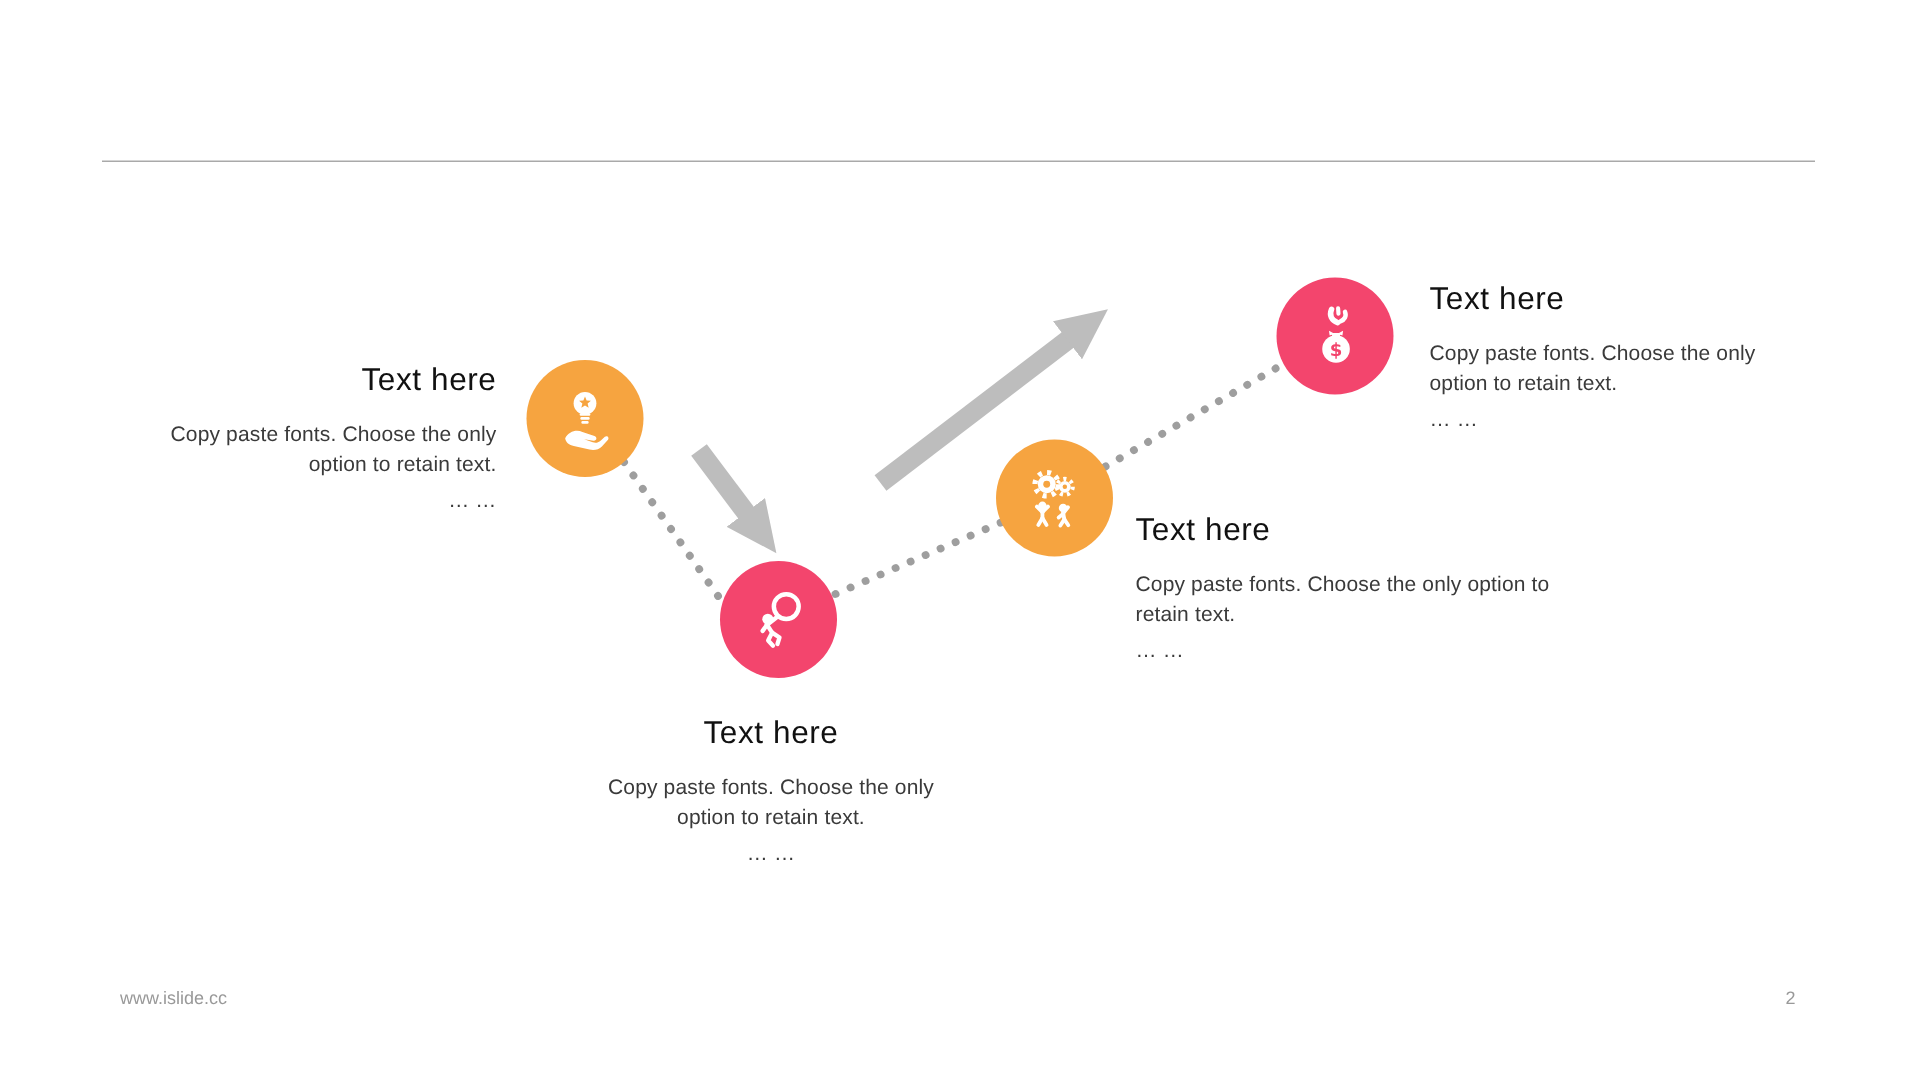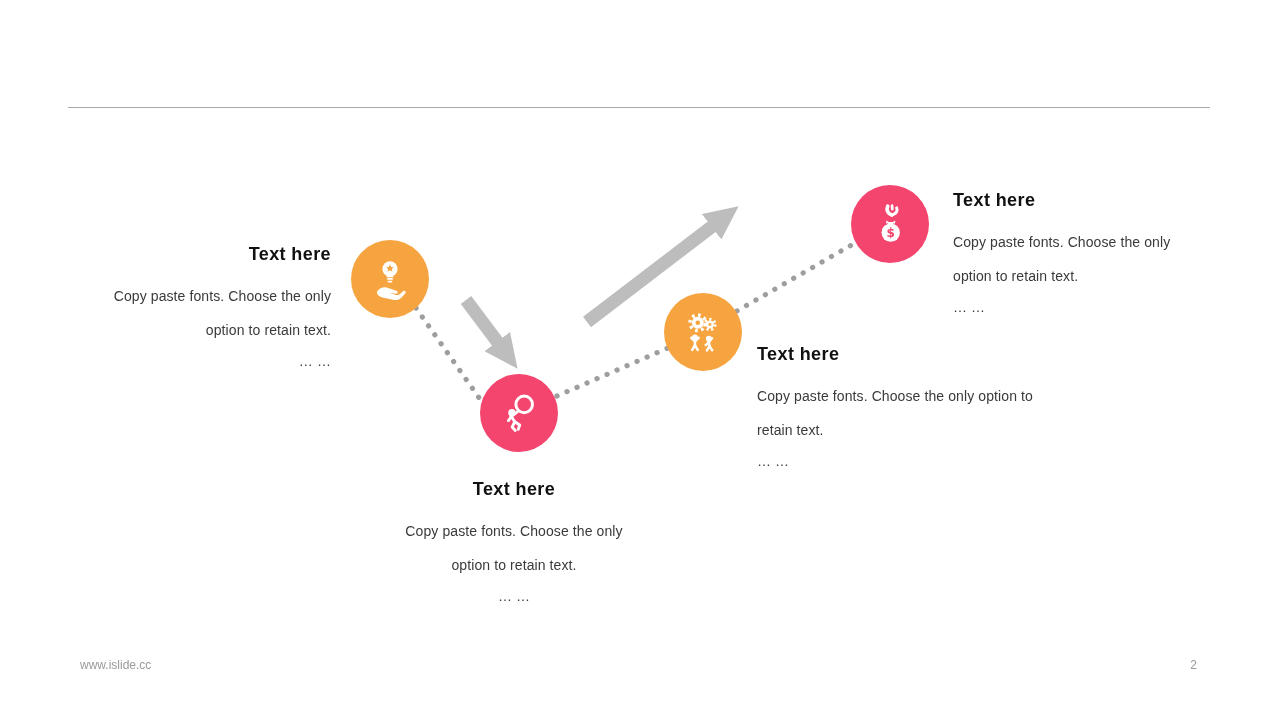--- a/index.html
+++ b/index.html
@@ -13,22 +13,22 @@
   .bigarrow{stroke:var(--arrow,#bdbdbd);stroke-width:13;fill:none;}
   .node{position:absolute;width:78px;height:78px;border-radius:50%;display:flex;align-items:center;justify-content:center;}
   .node.orange{background:var(--orange,#f6a440);}
   .node.pink{background:var(--pink,#f3456d);}
   .node svg{width:46px;height:46px;display:block;}
   .n1{left:351px;top:240px;}
   .n2{left:480px;top:374px;}
   .n3{left:664px;top:293px;}
   .n4{left:851px;top:185px;}
   .tb{position:absolute;}
-  .tb h3{margin:0 0 12px 0;font-size:18px;line-height:26px;font-weight:bold;color:var(--heading,#111111);letter-spacing:.4px;}
-  .tb p{margin:0;font-size:14px;line-height:34px;color:var(--body,#3a3a3a);letter-spacing:.1px;}
+  .tb h3{margin:0 0 12px 0;font-size:21px;line-height:26px;font-weight:normal;color:var(--heading,#111111);letter-spacing:.4px;}
+  .tb p{margin:0;font-size:14px;line-height:20px;color:var(--body,#3a3a3a);letter-spacing:.1px;}
   .tb p.dots-line{line-height:29px;}
   .tb1{left:81px;top:241px;width:250px;text-align:right;}
   .tb2{left:394px;top:476px;width:240px;text-align:center;}
   .tb3{left:757px;top:341px;width:292px;text-align:left;}
   .tb4{left:953px;top:187px;width:240px;text-align:left;}
   .footer-url{position:absolute;left:80px;top:658px;font-size:12px;color:var(--footer,#999999);cursor:pointer;}
   .page-number{position:absolute;right:83px;top:658px;font-size:12px;color:var(--footer,#999999);}
 </style>
 </head>
 <body>

